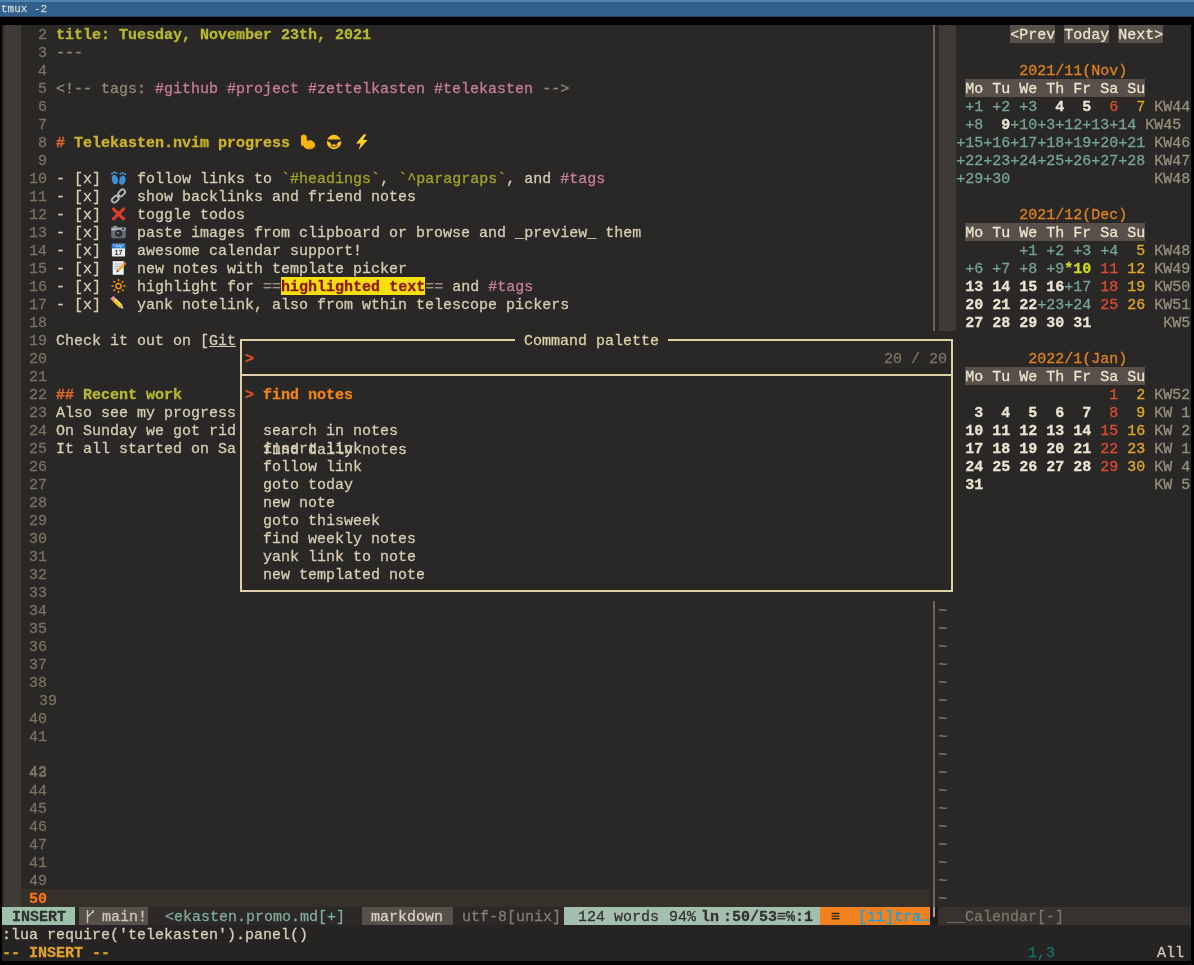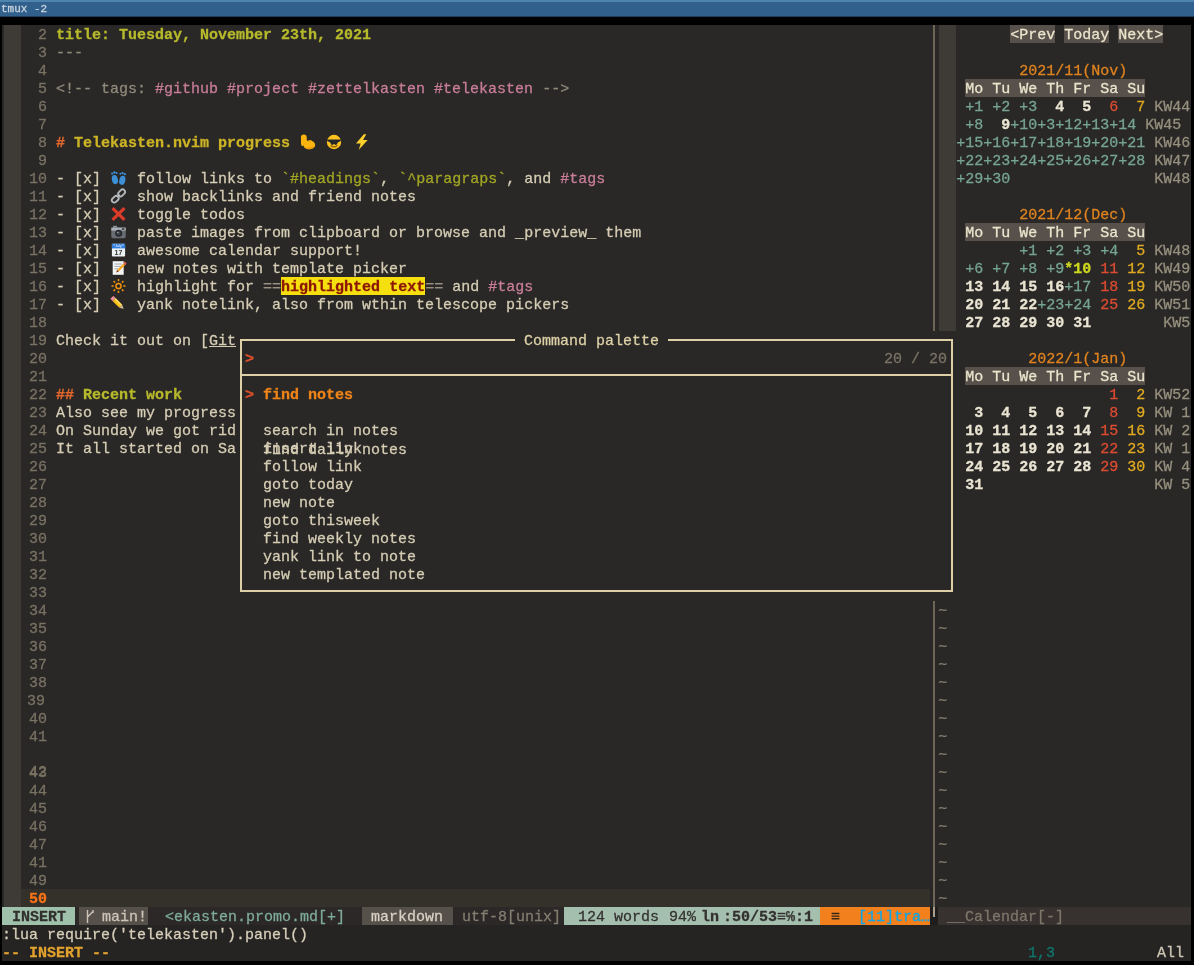--- a/index.html
+++ b/index.html
@@ -80,21 +80,21 @@
 <div class="r " style="left:2px;top:513px;z-index:2">  <span class="num"> 29 </span></div>
 <div class="r " style="left:2px;top:531px;z-index:2">  <span class="num"> 30 </span></div>
 <div class="r " style="left:2px;top:549px;z-index:2">  <span class="num"> 31 </span></div>
 <div class="r " style="left:2px;top:567px;z-index:2">  <span class="num"> 32 </span></div>
 <div class="r " style="left:2px;top:585px;z-index:2">  <span class="num"> 33 </span></div>
 <div class="r " style="left:2px;top:603px;z-index:2">  <span class="num"> 34 </span></div>
 <div class="r " style="left:2px;top:621px;z-index:2">  <span class="num"> 35 </span></div>
 <div class="r " style="left:2px;top:639px;z-index:2">  <span class="num"> 36 </span></div>
 <div class="r " style="left:2px;top:657px;z-index:2">  <span class="num"> 37 </span></div>
 <div class="r " style="left:2px;top:675px;z-index:2">  <span class="num"> 38 </span></div>
-<div class="r " style="left:0;top:693px;z-index:2">  <span class="num"> 39 </span></div>
+<div class="r " style="left:12px;top:693px;z-index:2">  <span class="num"> 39 </span></div>
 <div class="r " style="left:2px;top:711px;z-index:2">  <span class="num"> 40 </span></div>
 <div class="r " style="left:2px;top:729px;z-index:2">  <span class="num"> 41 </span></div>
 <div class="r " style="left:2px;top:764px;z-index:2">  <span class="num"> 42 </span></div>
 <div class="r " style="left:2px;top:765px;z-index:2">  <span class="num"> 43 </span></div>
 <div class="r " style="left:2px;top:783px;z-index:2">  <span class="num"> 44 </span></div>
 <div class="r " style="left:2px;top:801px;z-index:2">  <span class="num"> 45 </span></div>
 <div class="r " style="left:2px;top:819px;z-index:2">  <span class="num"> 46 </span></div>
 <div class="r " style="left:2px;top:837px;z-index:2">  <span class="num"> 47 </span></div>
 <div class="r " style="left:2px;top:855px;z-index:2">  <span class="num"> 41 </span></div>
 <div class="r " style="left:2px;top:873px;z-index:2">  <span class="num"> 49 </span></div>

